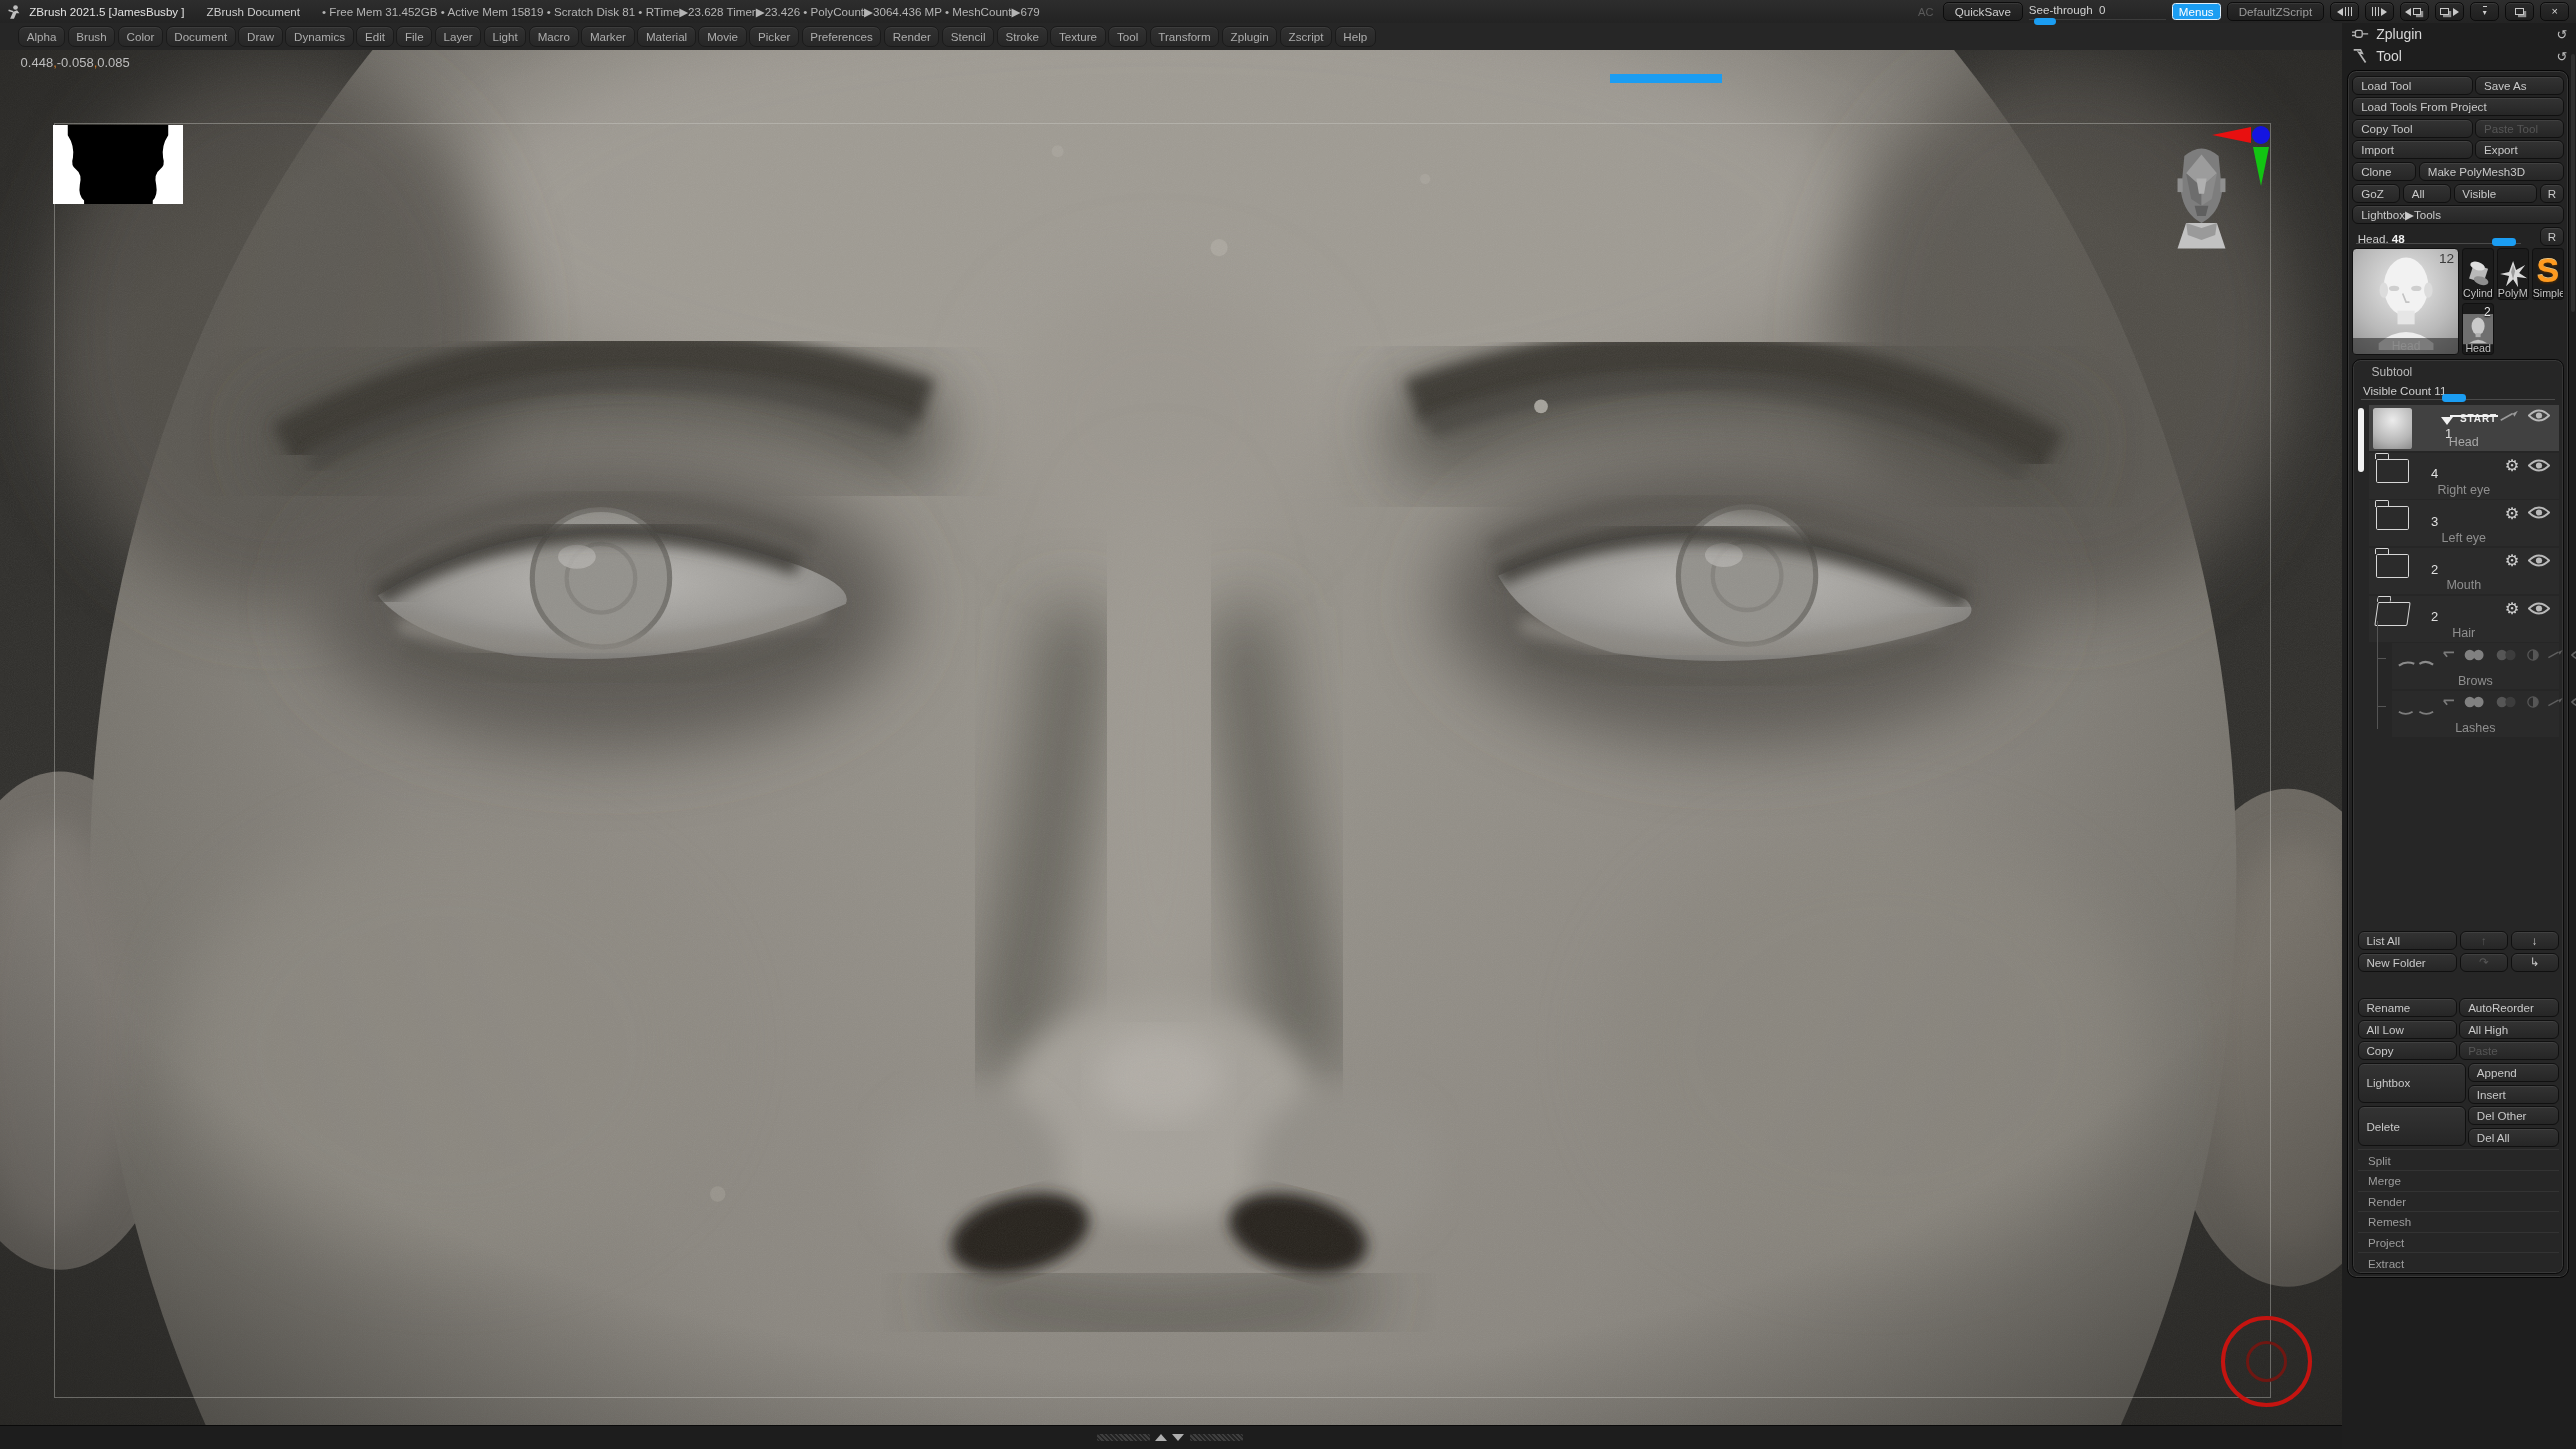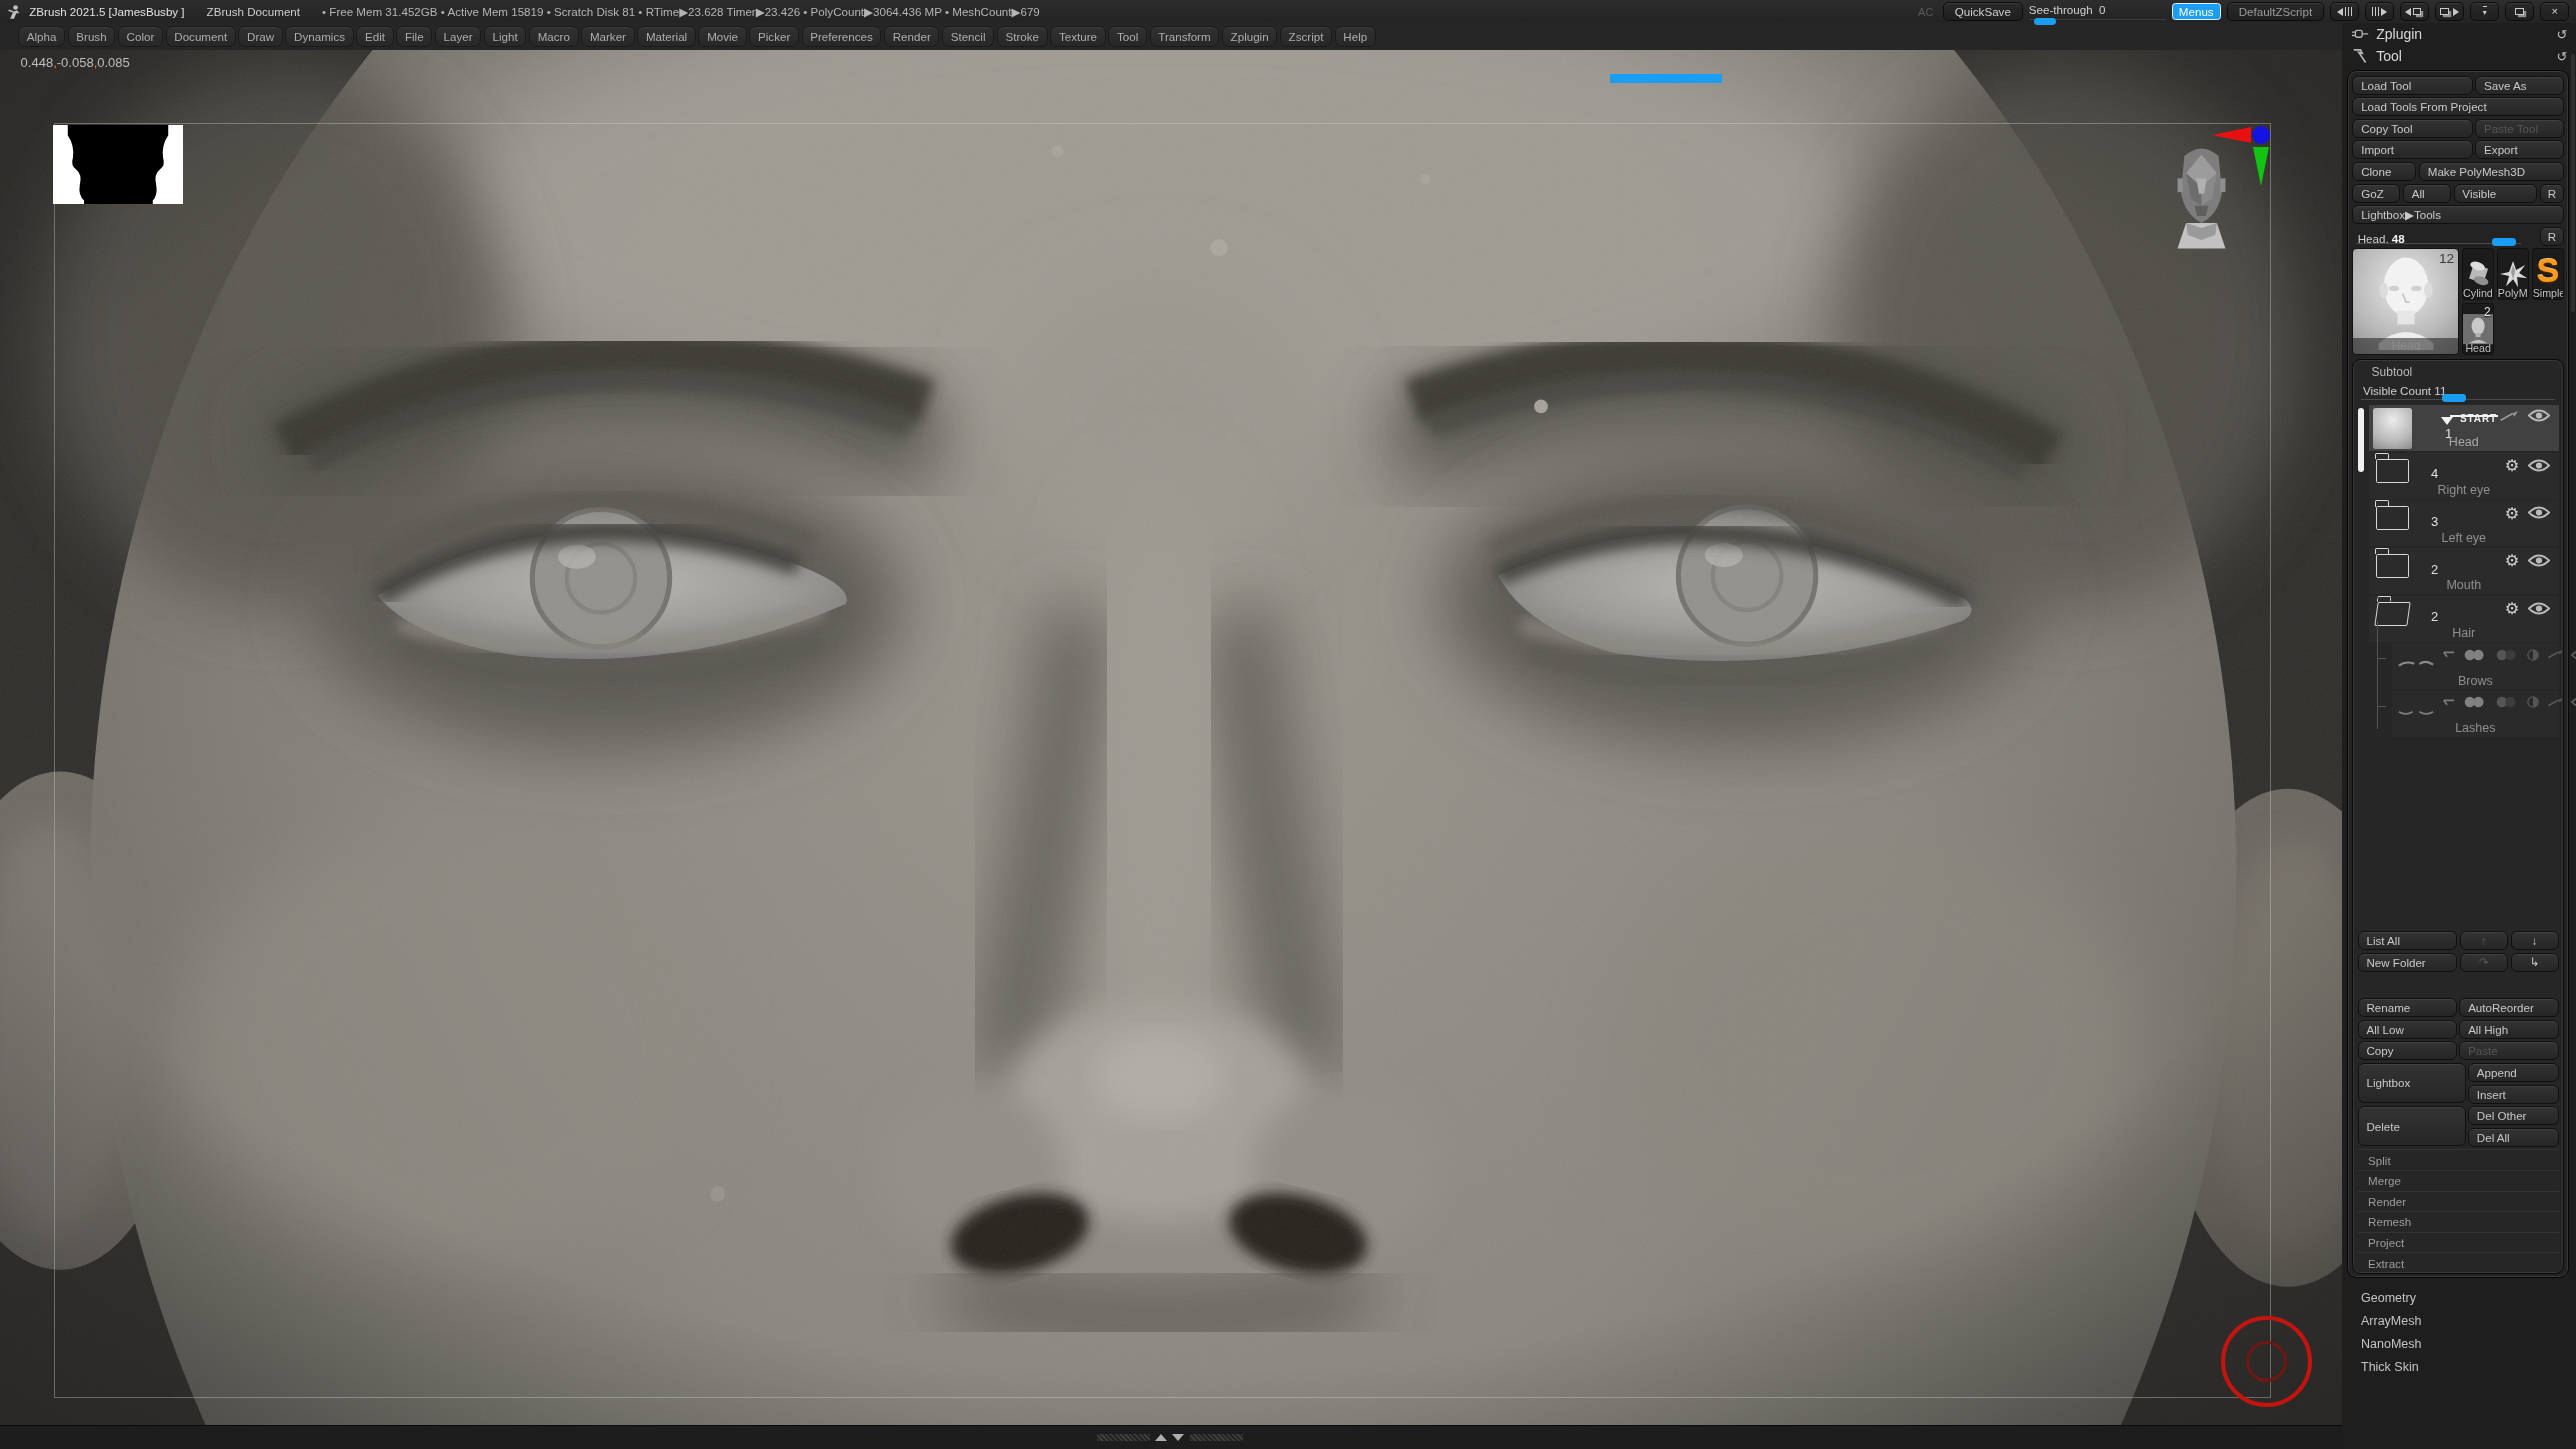--- a/index.html
+++ b/index.html
@@ -683,22 +683,16 @@
 
       <div class="srow">Split</div>
       <div class="srow">Merge</div>
       <div class="srow">Render</div>
       <div class="srow">Remesh</div>
       <div class="srow">Project</div>
       <div class="srow">Extract</div>
     </div>
   </div>
 
-  <div class="sections">
-    <div class="section-h">Geometry</div>
-    <div class="section-h">ArrayMesh</div>
-    <div class="section-h">NanoMesh</div>
-    <div class="section-h">Thick Skin</div>
-  </div>
 
   <div class="tray-scroll"></div>
 </div>
 
 
 </body></html>

